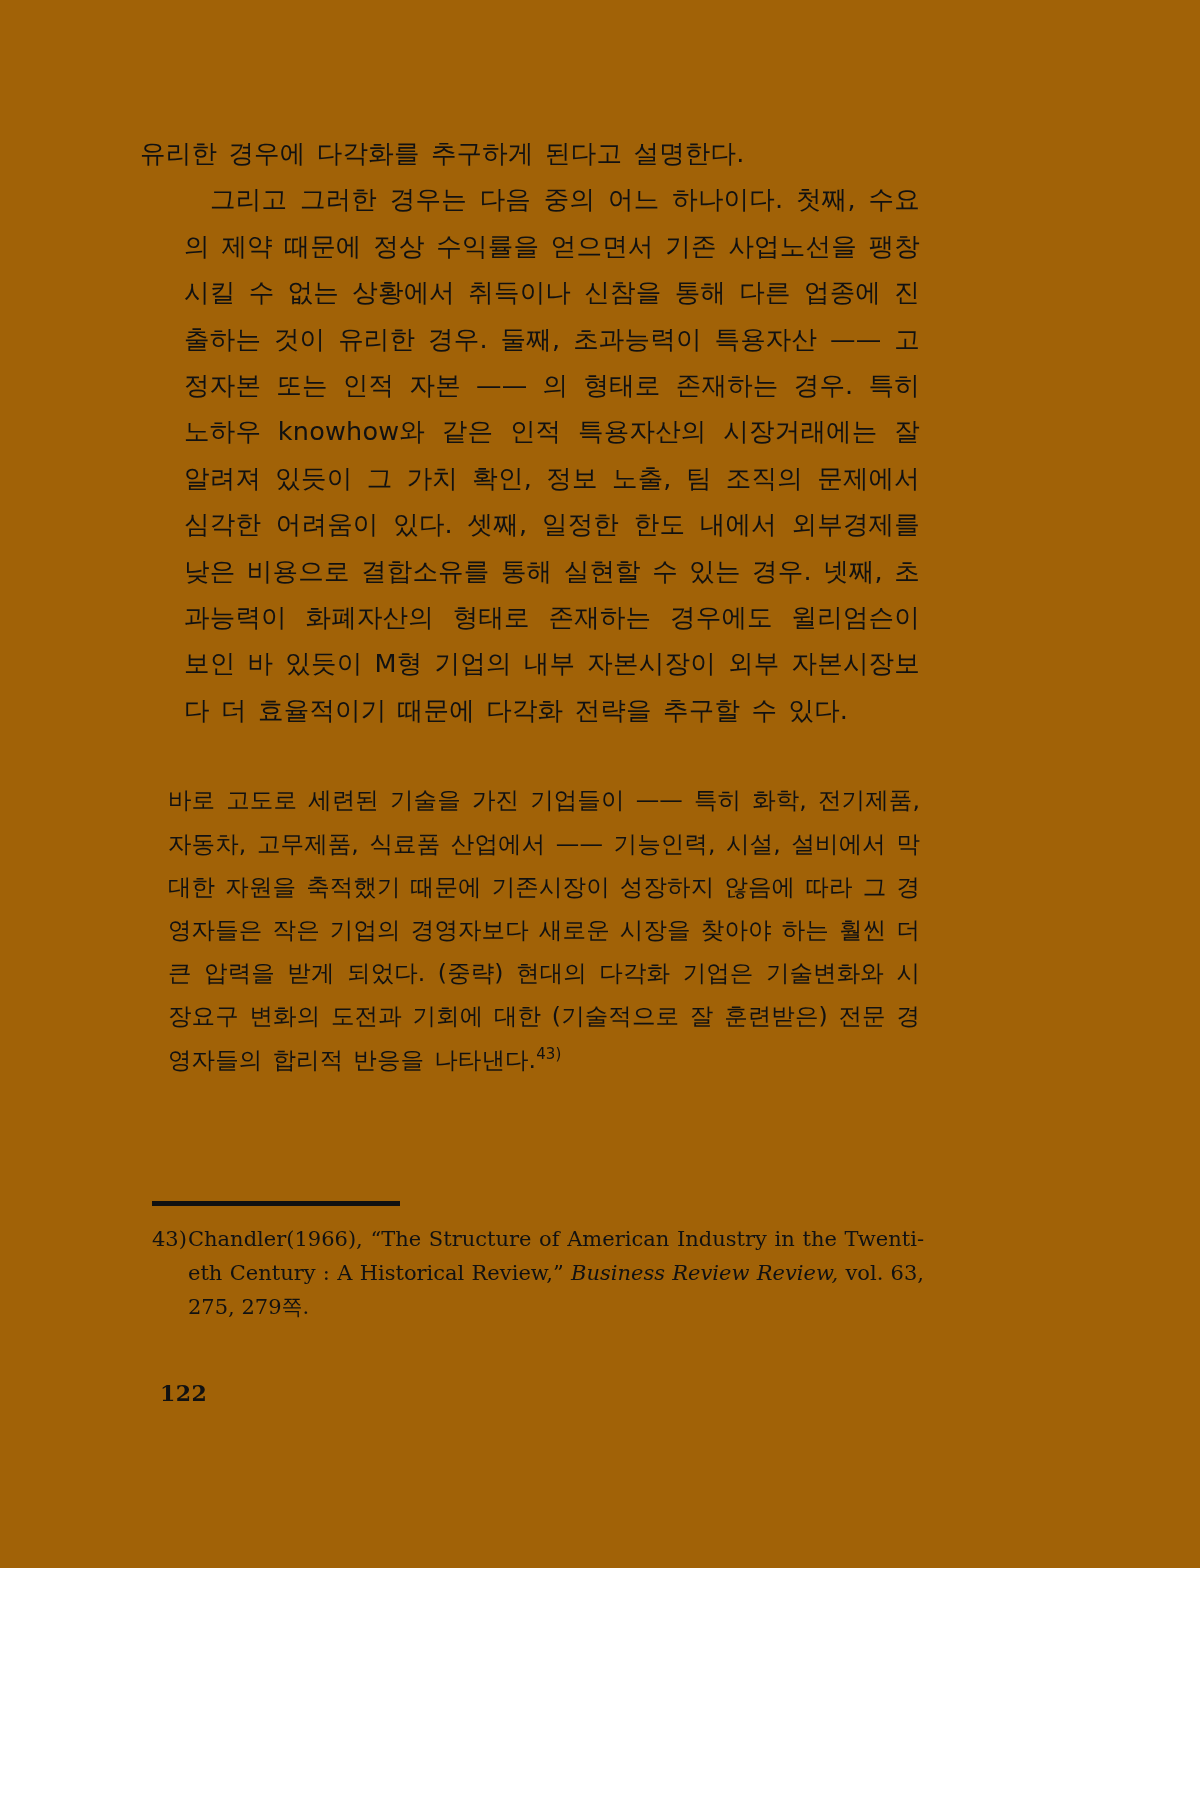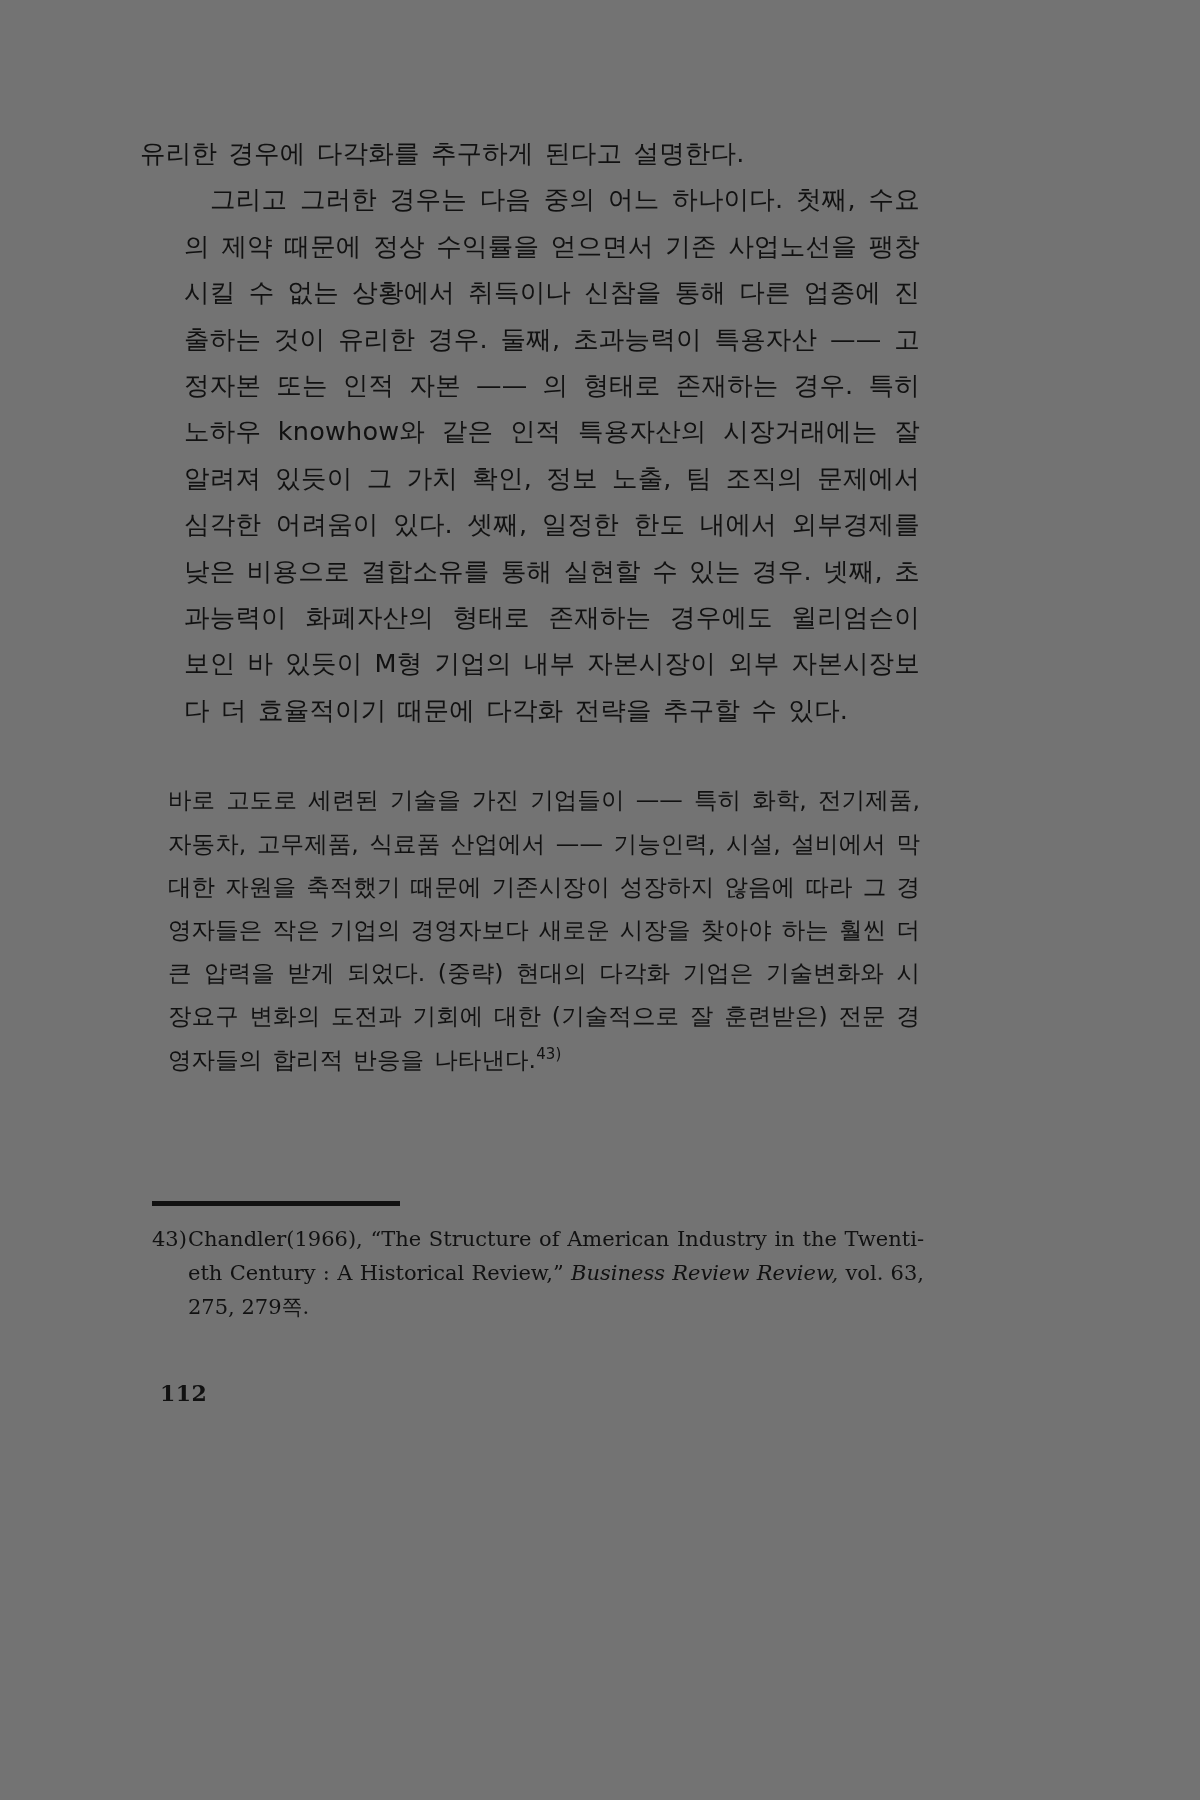--- a/index.html
+++ b/index.html
@@ -3,22 +3,22 @@
 <meta charset="utf-8">
 <style>
   html, body {
     margin: 0;
     padding: 0;
     background: #ffffff;
   }
   .page {
     position: relative;
     width: 1200px;
-    height: 1800px;
-    background: #737373;
+    height: 1568px;
+    background: #a16207;
     overflow: hidden;
     font-family: "DejaVu Sans", "Liberation Sans", sans-serif;
     color: #111111;
   }
   .content {
     position: absolute;
     left: 140px;
     top: 130px;
     width: 780px;
   }
@@ -113,15 +113,15 @@
 
   <div class="footnote-rule"></div>
 
   <div class="footnote">
     <div class="footnote-inner">
       <span class="fn-marker">43)</span>
       <span class="fn-body"><span>Chandler(1966), “The Structure of American Industry in the Twenti-eth Century : A Historical Review,” </span><span class="ital">Business Review Review,</span><span> vol. 63, 275, 279쪽.</span></span>
     </div>
   </div>
 
-  <div class="page-number">112</div>
+  <div class="page-number">122</div>
 
 </div>
 
 </body></html>

